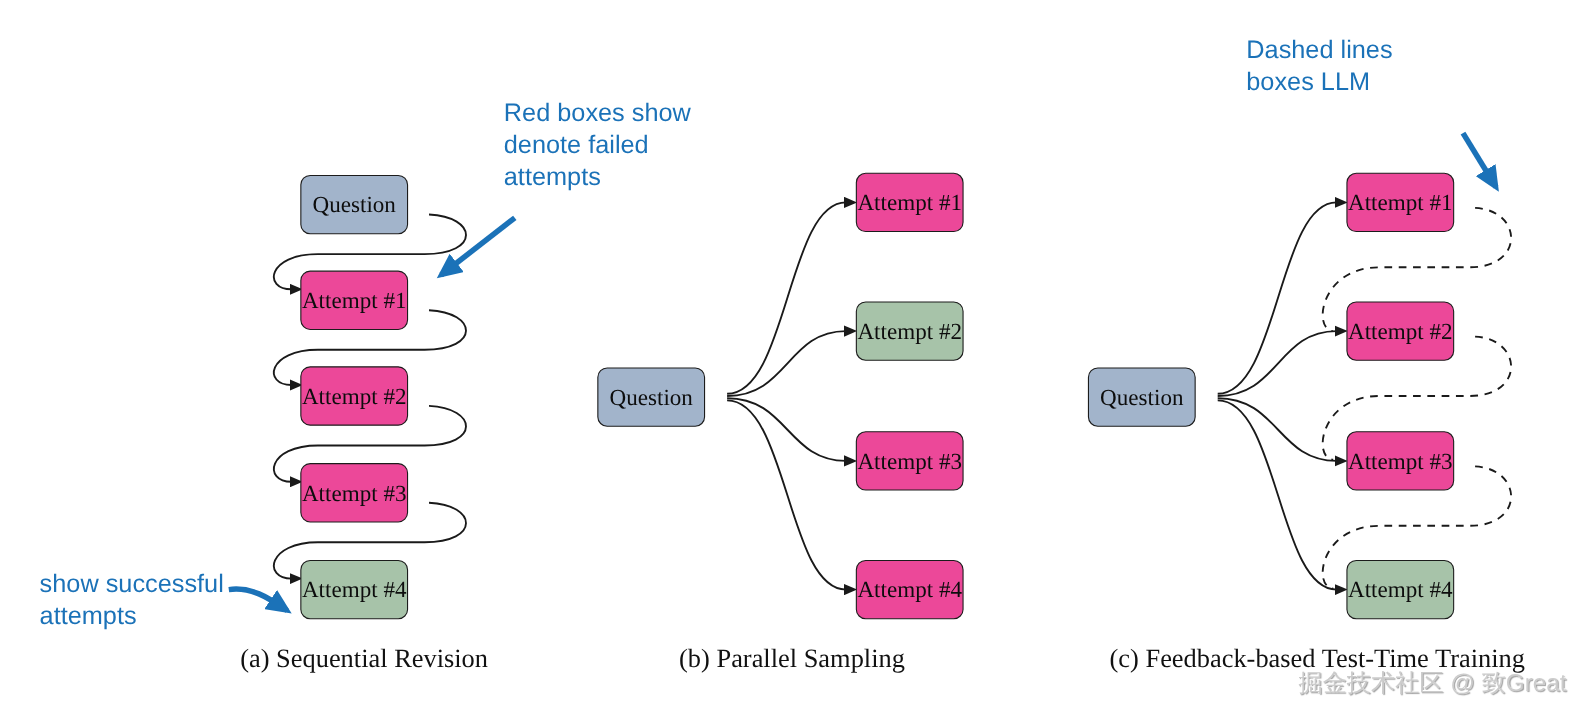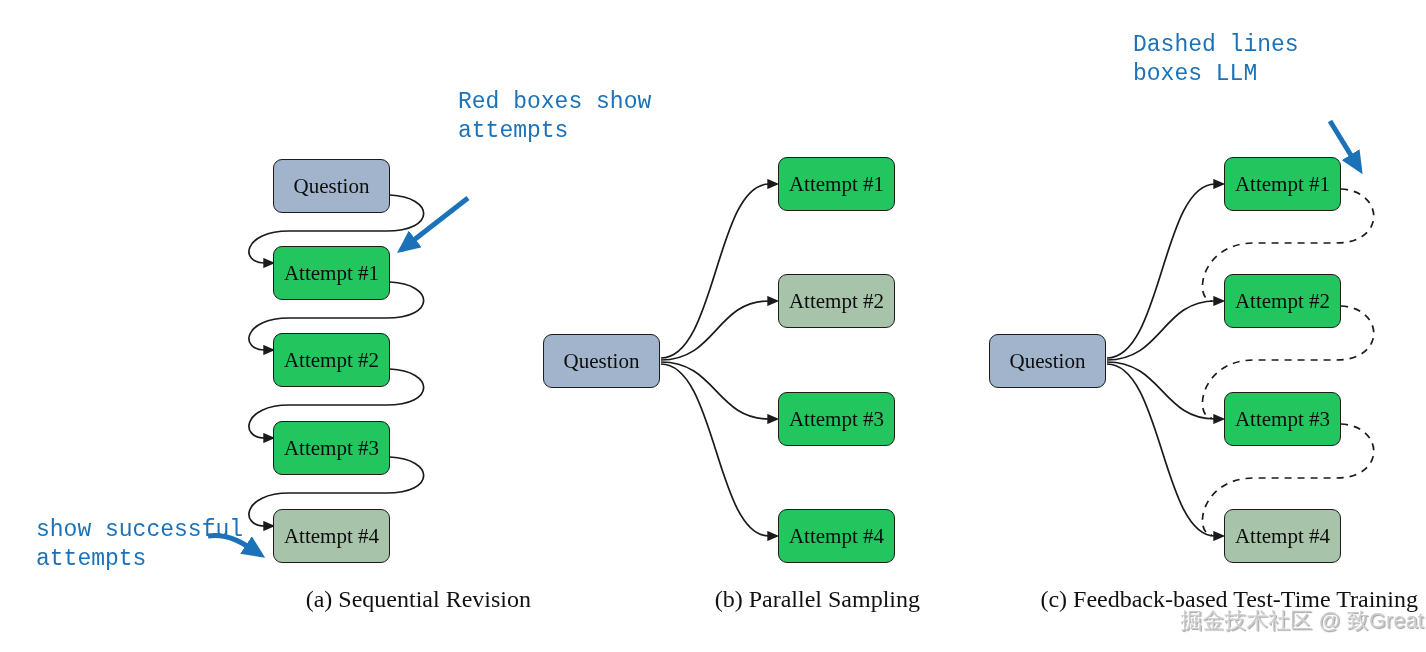--- a/index.html
+++ b/index.html
@@ -1,26 +1,26 @@
 <!DOCTYPE html>
 <html><head>
 <meta charset="utf-8">
 <style>
   html,body{margin:0;padding:0;background:#ffffff;}
   #stage{position:relative;width:1426px;height:652px;background:#ffffff;overflow:hidden;
          font-family:"Liberation Serif", serif;}
   svg.layer{position:absolute;left:0;top:0;pointer-events:none;}
-  .box{position:absolute;width:117px;height:54px;border:1.7px solid #1c1c1c;border-radius:9px;
+  .box{position:absolute;width:98px;height:54px;border:1.7px solid #1c1c1c;border-radius:9px;
        display:flex;align-items:center;justify-content:center;
        font-size:21px;color:#0d0d0d;box-sizing:border-box;z-index:2;}
   .q{background:#a2b4cb;}
-  .fail{background:#22c55e;}
+  .fail{background:#ec4899;}
   .ok{background:#a7c3a9;}
-  .caption{position:absolute;text-align:right;font-size:24px;color:#111;z-index:3;white-space:nowrap;}
-  .note{position:absolute;font-family:Liberation Mono, monospace;font-size:23px;line-height:29px;
+  .caption{position:absolute;text-align:center;font-size:24px;color:#111;z-index:3;white-space:nowrap;}
+  .note{position:absolute;font-family:Liberation Sans, sans-serif;font-size:23px;line-height:29px;
         color:#1b72b8;z-index:3;}
   .watermark{position:absolute;right:2px;top:606px;z-index:4;white-space:nowrap;
              font-family:"Liberation Sans", sans-serif;font-size:22px;color:#cccccc;
              text-shadow:-1px -1px 0 #ffffff, 1px 1px 1px #9f9f9f;}
 </style>
 </head>
 <body>
 
 <div id="stage">
 
@@ -90,20 +90,21 @@
     <div class="box q" style="left:989px;top:334px">Question</div>
     <div class="box fail" style="left:1224px;top:157px">Attempt #1</div>
     <div class="box fail" style="left:1224px;top:274px">Attempt #2</div>
     <div class="box fail" style="left:1224px;top:392px">Attempt #3</div>
     <div class="box ok" style="left:1224px;top:509px">Attempt #4</div>
     <div class="caption" style="left:977px;top:586px;width:441px">(c)  Feedback-based Test-Time Training</div>
   </section>
 
   <div class="note" style="left:458px;top:88px">
     <div>Red boxes show</div>
+    <div>denote failed</div>
     <div>attempts</div>
   </div>
   <div class="note" style="left:36px;top:516px">
     <div>show successful</div>
     <div>attempts</div>
   </div>
   <div class="note" style="left:1133px;top:31px">
     <div>Dashed lines</div>
     <div>boxes LLM</div>
   </div>

